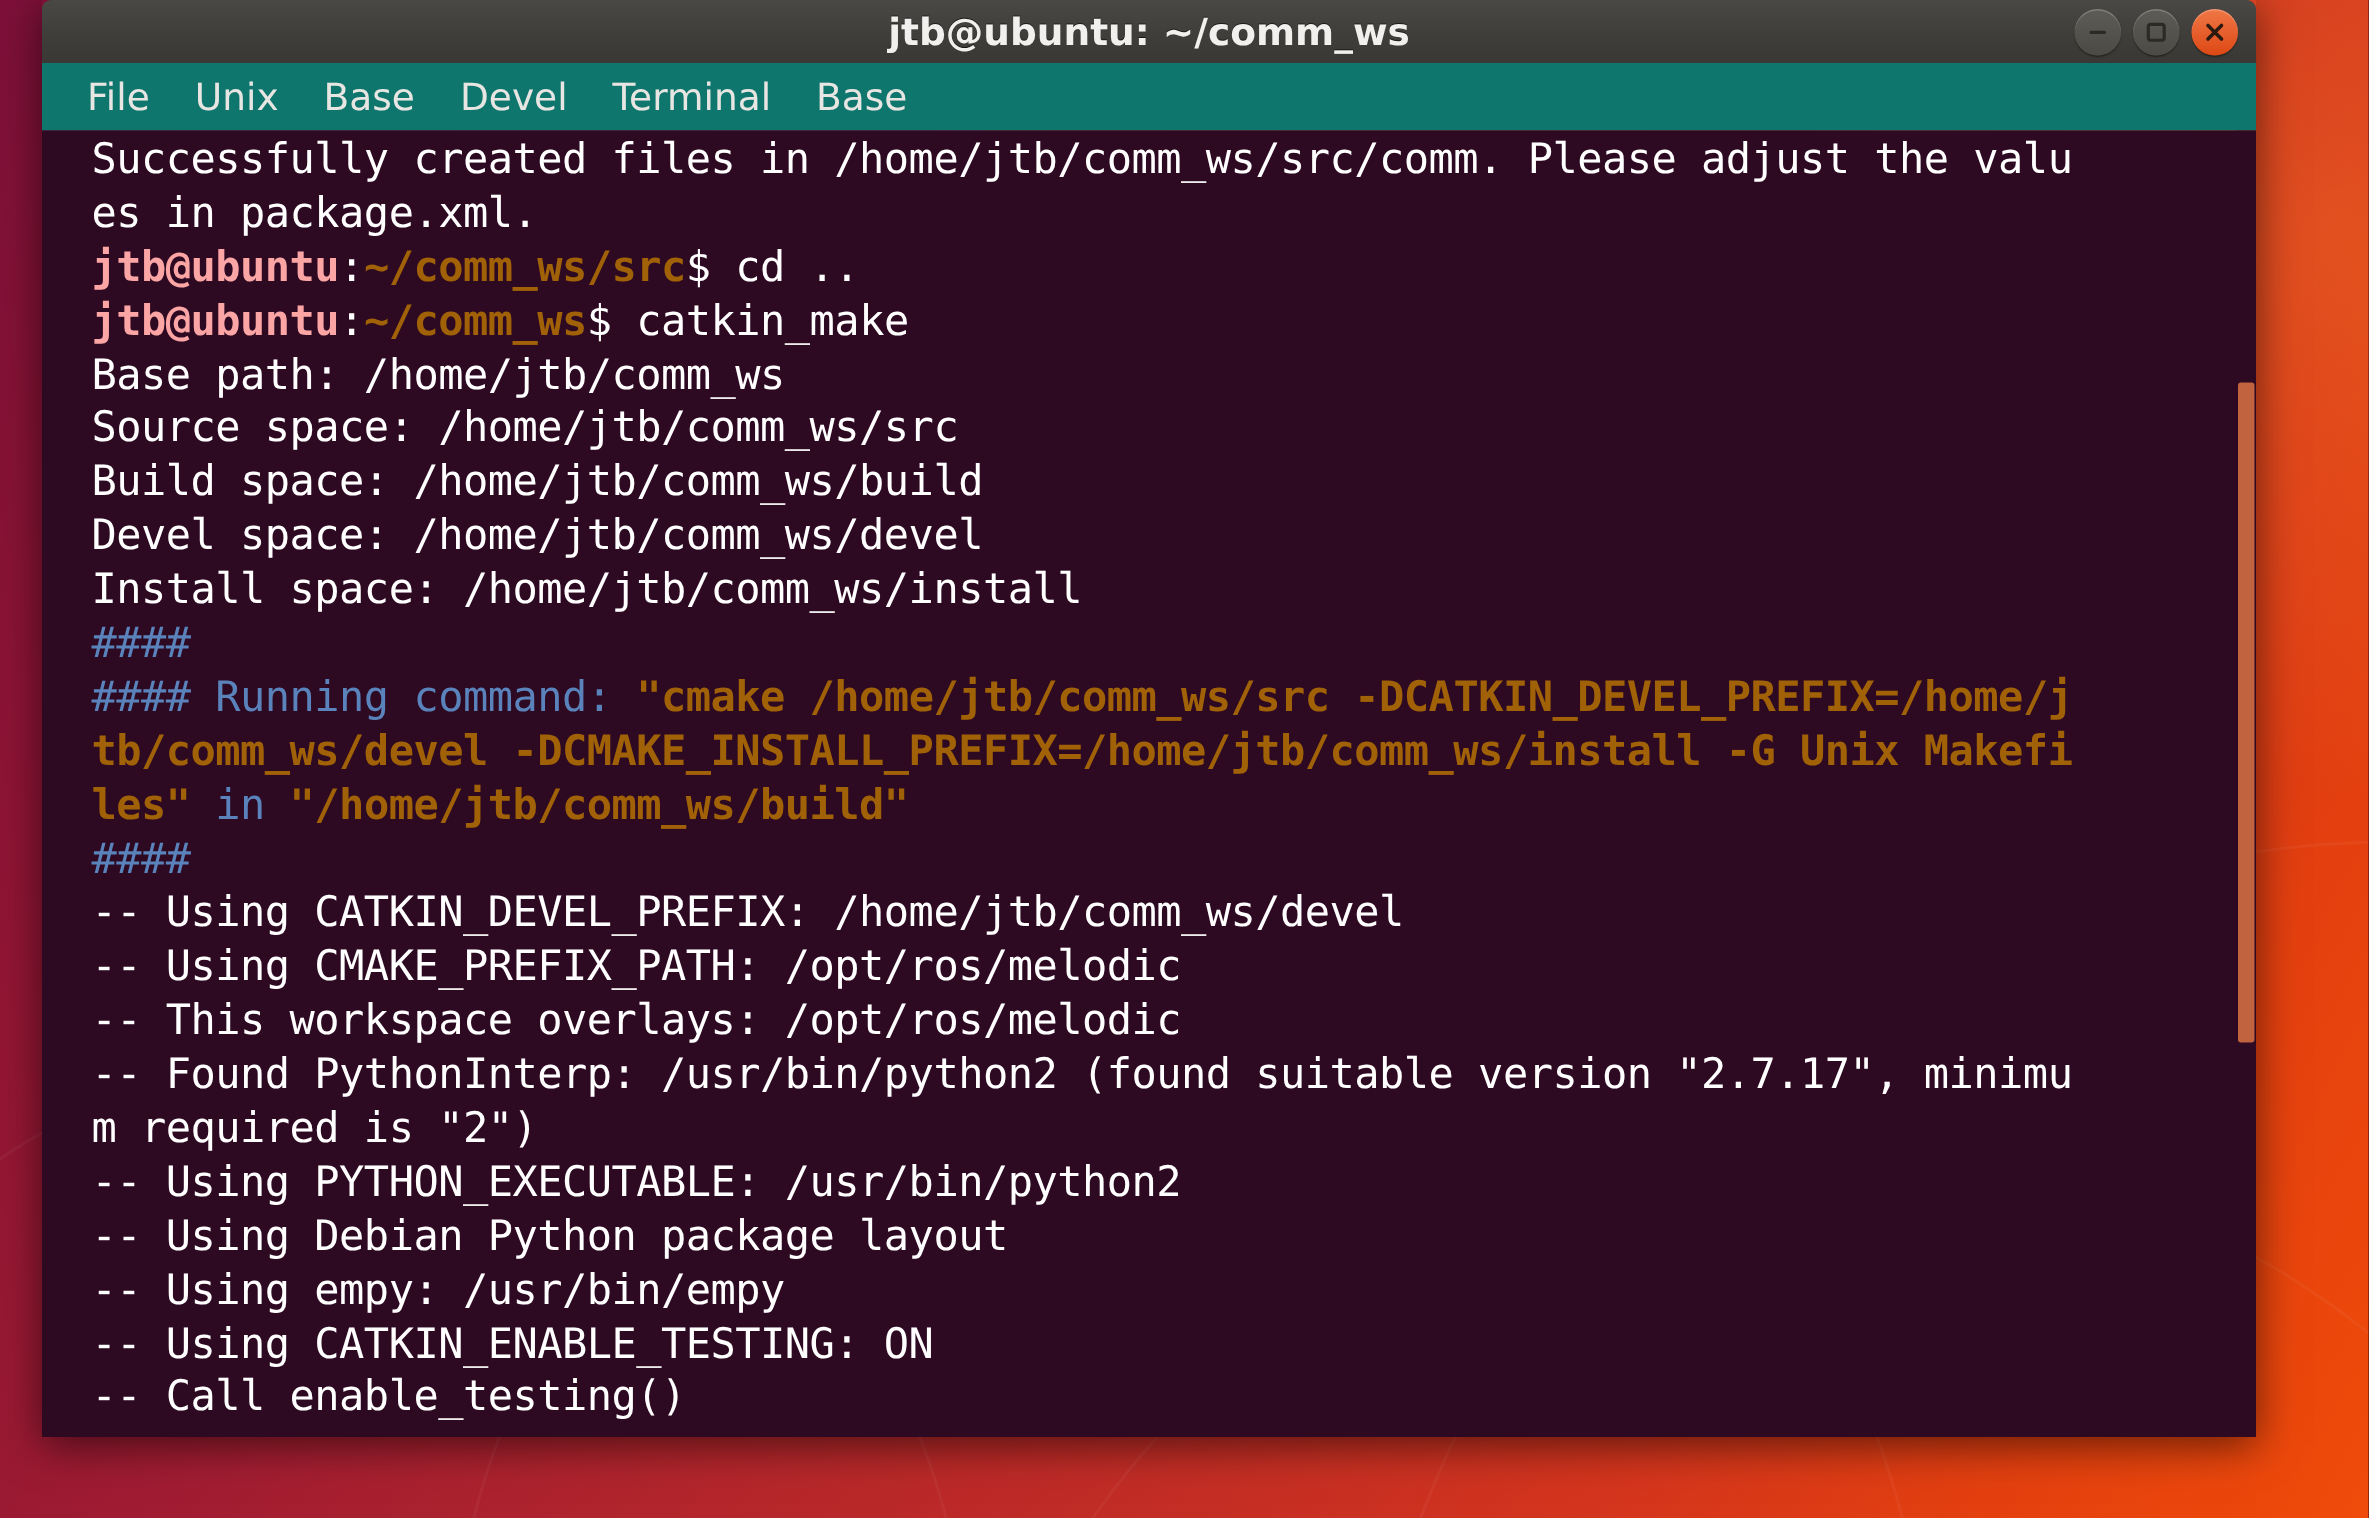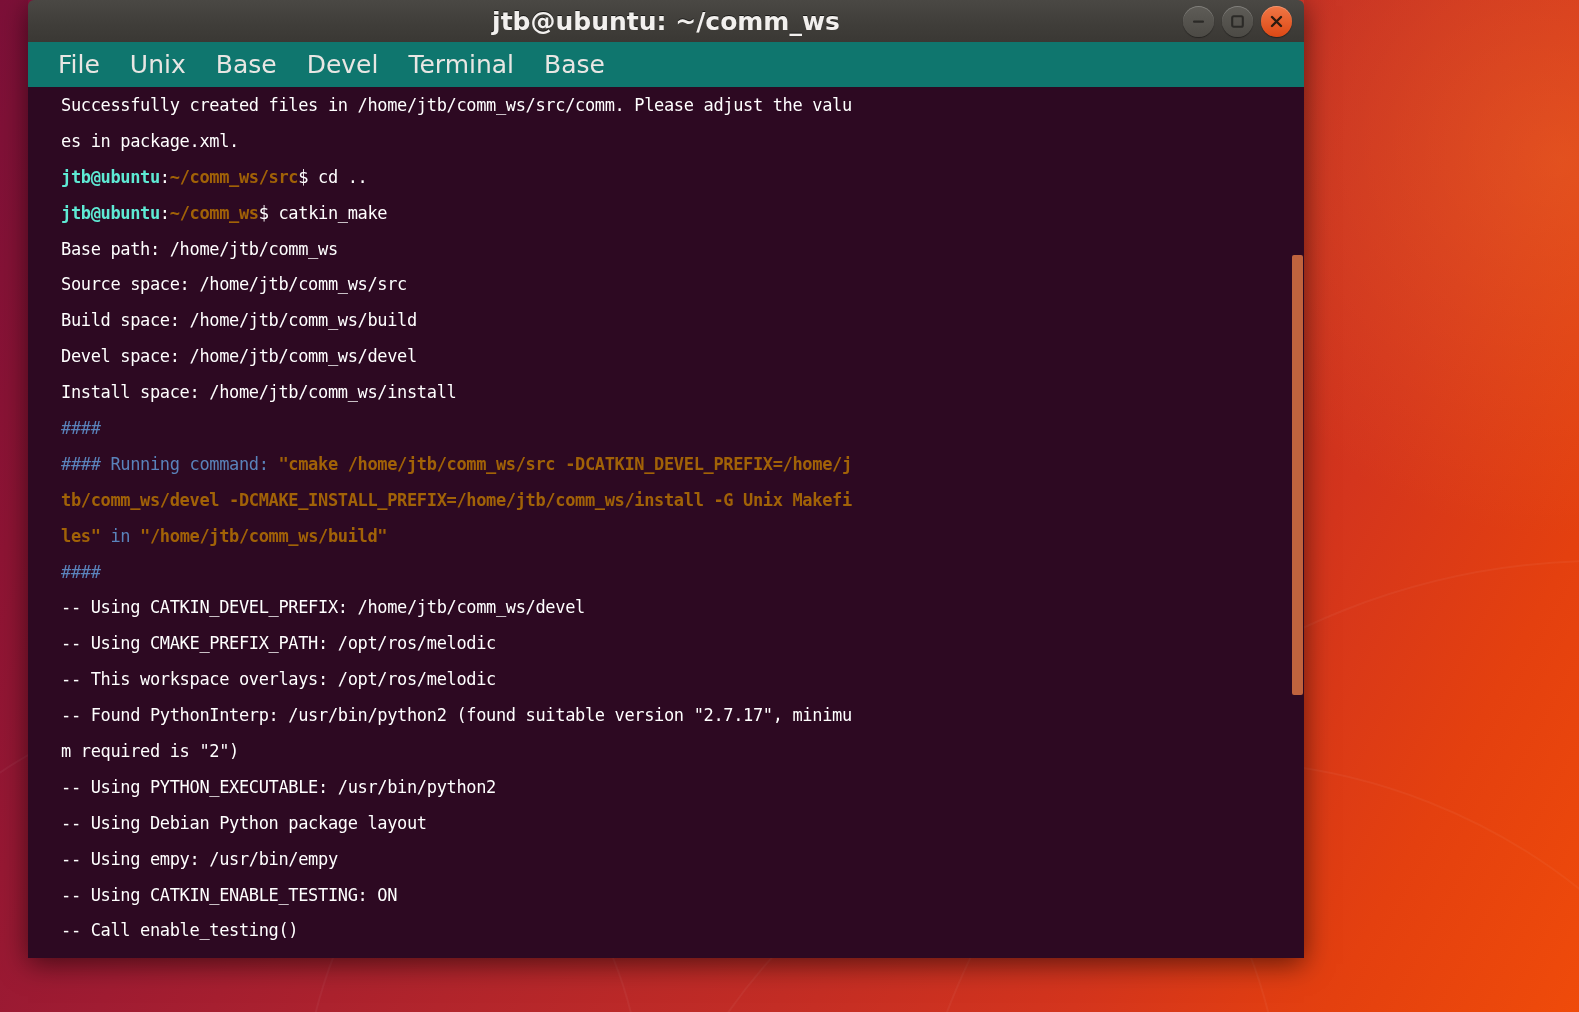--- a/index.html
+++ b/index.html
@@ -40,21 +40,21 @@
     position: absolute;
     border-radius: 50%;
     pointer-events: none;
   }
 
   
   #term-window {
     position: absolute;
     left: 28px;
     top: 0px;
-    width: 1276px;
+    width: 1476px;
     height: 958px;
     box-shadow: 0 6px 26px rgba(0,0,0,0.55);
     overflow: hidden;
   }
 
   
   #titlebar {
     position: relative;
     height: 42px;
     background: linear-gradient(to bottom, #4a4844 0%, #403e3a 55%, #3a3834 100%);
@@ -121,30 +121,30 @@
     height: 871px;
     background: #2d0922;
     overflow: hidden;
   }
   #term-text {
     position: absolute;
     left: 33px;
     top: 1px;
     right: 0;
     font-family: "DejaVu Sans Mono", monospace;
-    font-size: 17px;
+    font-size: 28px;
     line-height: 35.9px;
     white-space: pre;
     color: #ffffff;
     letter-spacing: -0.35px;
   }
   .ln { height: 35.9px; }
 
   .c-white  { color: #ffffff; }
-  .c-green  { color: #5eead4; font-weight: bold; }
+  .c-green  { color: #fca5a5; font-weight: bold; }
   .c-blue-b { color: #a16207; font-weight: bold; }
   .c-blue-d { color: #5a83bb; }
 
   
   #scrollbar-track {
     position: absolute;
     right: 0px;
     top: 0;
     width: 13px;
     height: 100%;

